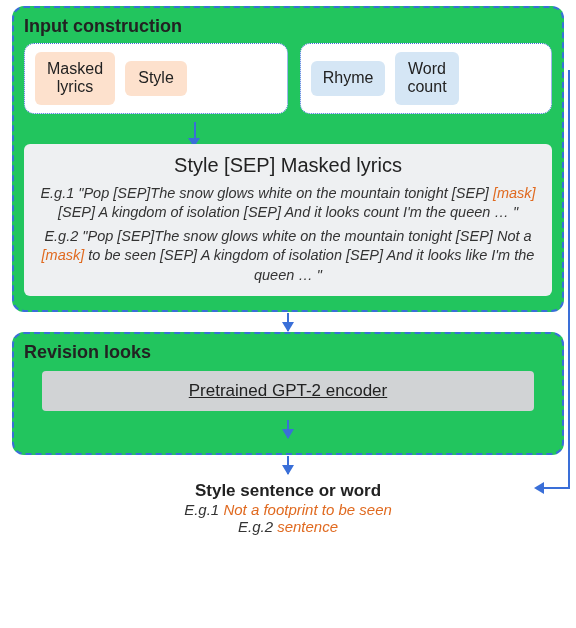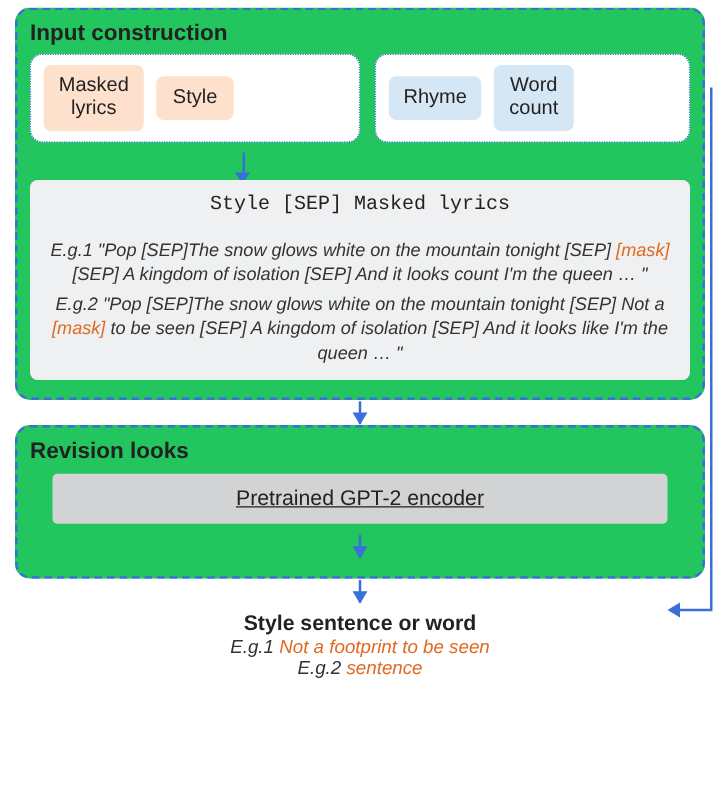--- a/index.html
+++ b/index.html
@@ -50,24 +50,23 @@
   .pill.orange { background: #fde1cd; }
   .pill.blue { background: #d5e6f5; }
   .example-box {
     background: #eef0f2;
     border-radius: 6px;
     padding: 10px 12px;
     text-align: center;
     position: relative;
   }
   .example-header {
-    font-size: 16px;
-    color: #222;
-    margin-bottom: 20px;
-    font-family: Liberation Mono, monospace;
+    font-size: 20px;
+    color: #222;
+    margin-bottom: 7px;
   }
   .example-line {
     font-size: 14.5px;
     font-style: italic;
     color: #333;
     line-height: 1.35;
   }
   .example-line .eg { font-style: italic; }
   .orange-text { color: #e06a20; font-style: italic; }
 

